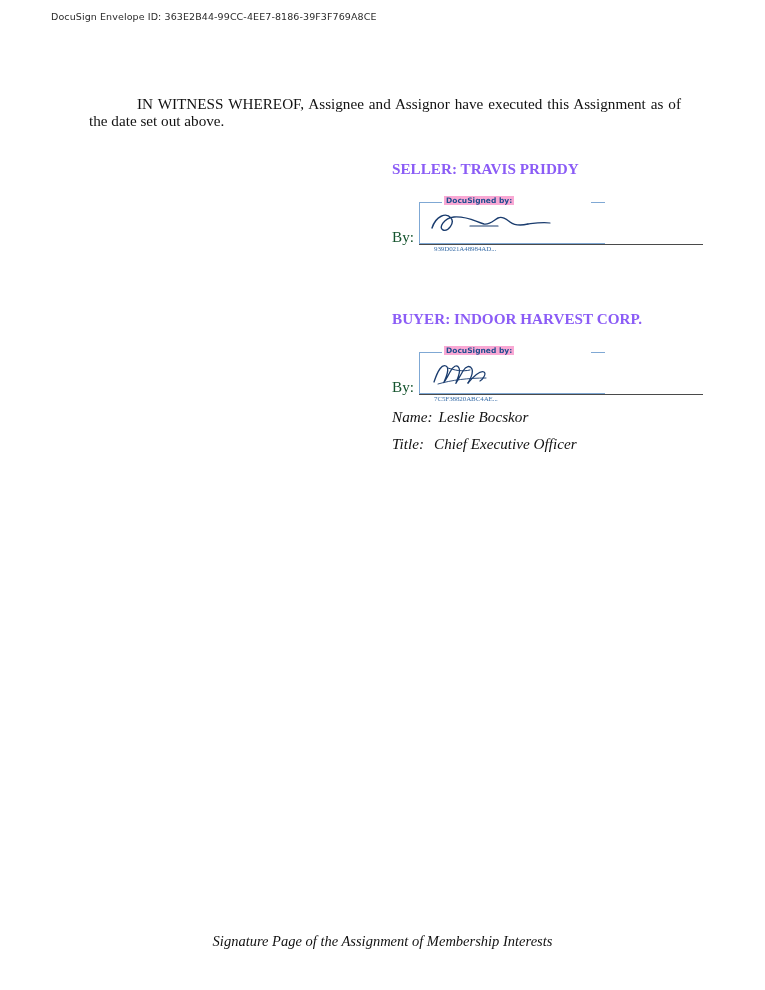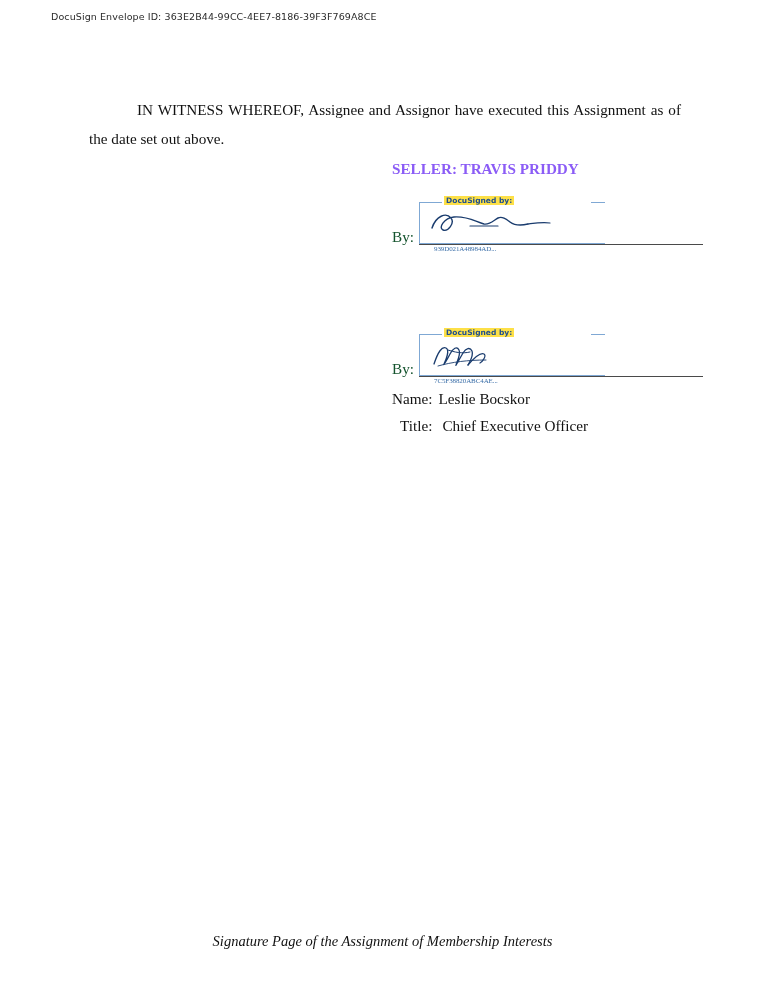--- a/index.html
+++ b/index.html
@@ -30,21 +30,21 @@
     white-space: nowrap;
     margin-left: 24px;
   }
   
   .body-para {
     position: absolute;
     top: 95px;
     left: 89px;
     width: 592px;
     font-size: 15.2px;
-    line-height: 29px;
+    line-height: 17px;
     color: #111;
     text-align: justify;
     text-indent: 48px;
   }
   
   .sig-block {
     position: absolute;
     left: 392px;
     width: 330px;
   }
@@ -107,21 +107,21 @@
     border-top: 1px solid #7fa8d4;
   }
   .ds-label {
     position: absolute;
     top: -6px;
     left: 24px;
     font-family: "DejaVu Sans", sans-serif;
     font-size: 7.5px;
     font-weight: bold;
     color: #1f4f8f;
-    background: #fde047;
+    background: #f9a8d4;
     padding: 0 2px;
     white-space: nowrap;
   }
   .ds-id {
     position: absolute;
     bottom: -10px;
     left: 12px;
     font-family: Liberation Serif, serif;
     font-size: 7px;
     color: #3a6ea8;
@@ -136,22 +136,23 @@
     top: 4px;
     width: 176px;
     height: 34px;
   }
   
   .name-line, .title-line {
     font-size: 15.2px;
     color: #111;
     margin-top: 10px;
     white-space: nowrap;
-  }
-  .title-line { margin-top: 9px; margin-left: 8px; }
+    font-style: italic;
+  }
+  .title-line { margin-top: 9px; }
   .label-key { display: inline-block; }
   .label-val { display: inline-block; margin-left: 6px; }
   .title-line .label-val { margin-left: 10px; }
 
   
   .footer {
     position: absolute;
     bottom: 40px;
     left: 0;
     width: 765px;
@@ -183,20 +184,21 @@
           <path d="M8,22 C12,10 22,6 27,12 C31,17 24,26 19,24 C14,22 20,12 30,11 C44,10 52,16 60,18 C66,19 70,14 74,12 C78,10 82,13 86,16 C90,19 96,20 104,18" fill="none" stroke="#1a3c6e" stroke-width="1.4" stroke-linecap="round"></path>
           <path d="M46,20 L74,20" fill="none" stroke="#1a3c6e" stroke-width="1.2" stroke-linecap="round"></path>
           <path d="M104,18 C112,17 118,16 126,17" fill="none" stroke="#1a3c6e" stroke-width="1.2" stroke-linecap="round"></path>
         </svg>
         <span class="ds-id">939D021A48984AD...</span>
       </span>
     </div>
   </div>
 
   <div class="sig-block buyer">
+    <div class="party-heading">BUYER: INDOOR HARVEST CORP.</div>
 
     <div class="by-row">
       <span class="by-label">By:</span>
       <span class="sig-line"></span>
 
       <span class="ds-stamp">
         <span class="ds-label">DocuSigned by:</span>
         <svg class="ds-sig-svg" viewBox="0 0 176 34">
           <path d="M10,26 C14,14 18,8 22,10 C26,12 22,22 20,26 C19,28 22,24 26,16 C29,10 33,8 35,12 C37,16 33,24 32,27 C31,29 35,22 39,15 C42,10 46,9 48,13 C50,18 45,25 44,27" fill="none" stroke="#1a3c6e" stroke-width="1.3" stroke-linecap="round"></path>
           <path d="M24,12 C30,14 38,16 46,14" fill="none" stroke="#1a3c6e" stroke-width="1" stroke-linecap="round"></path>

